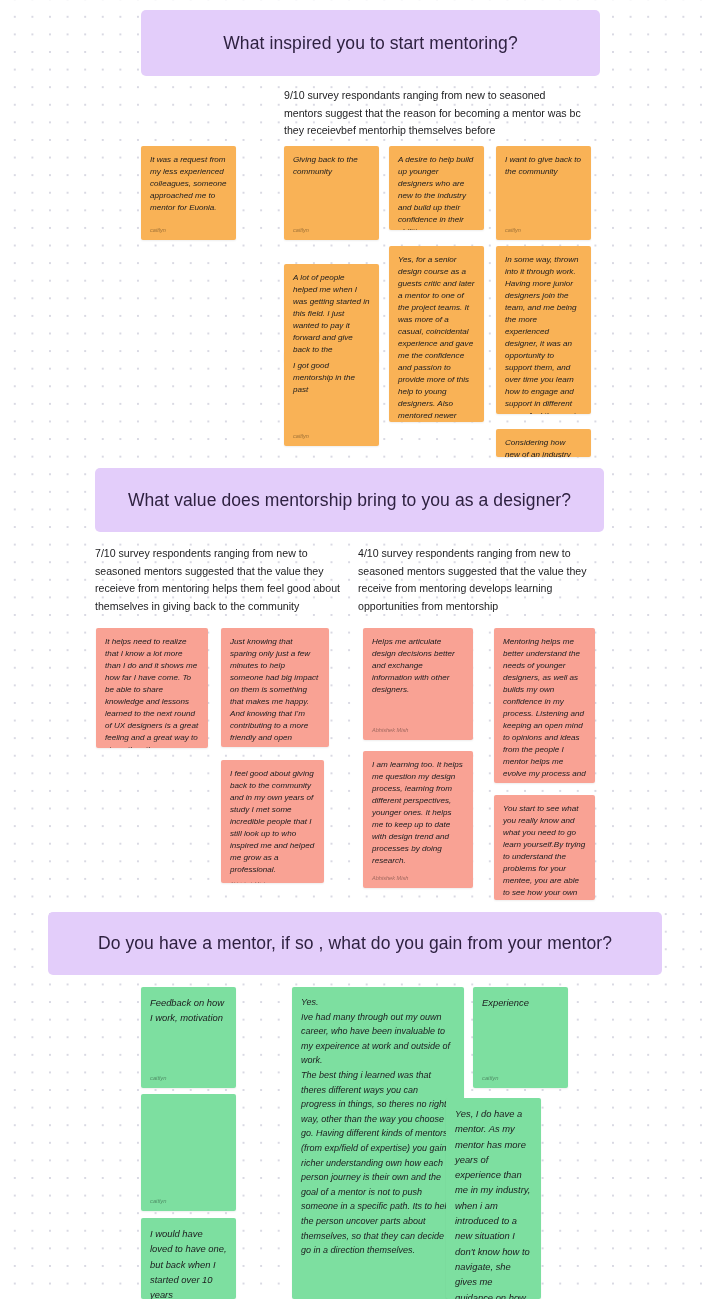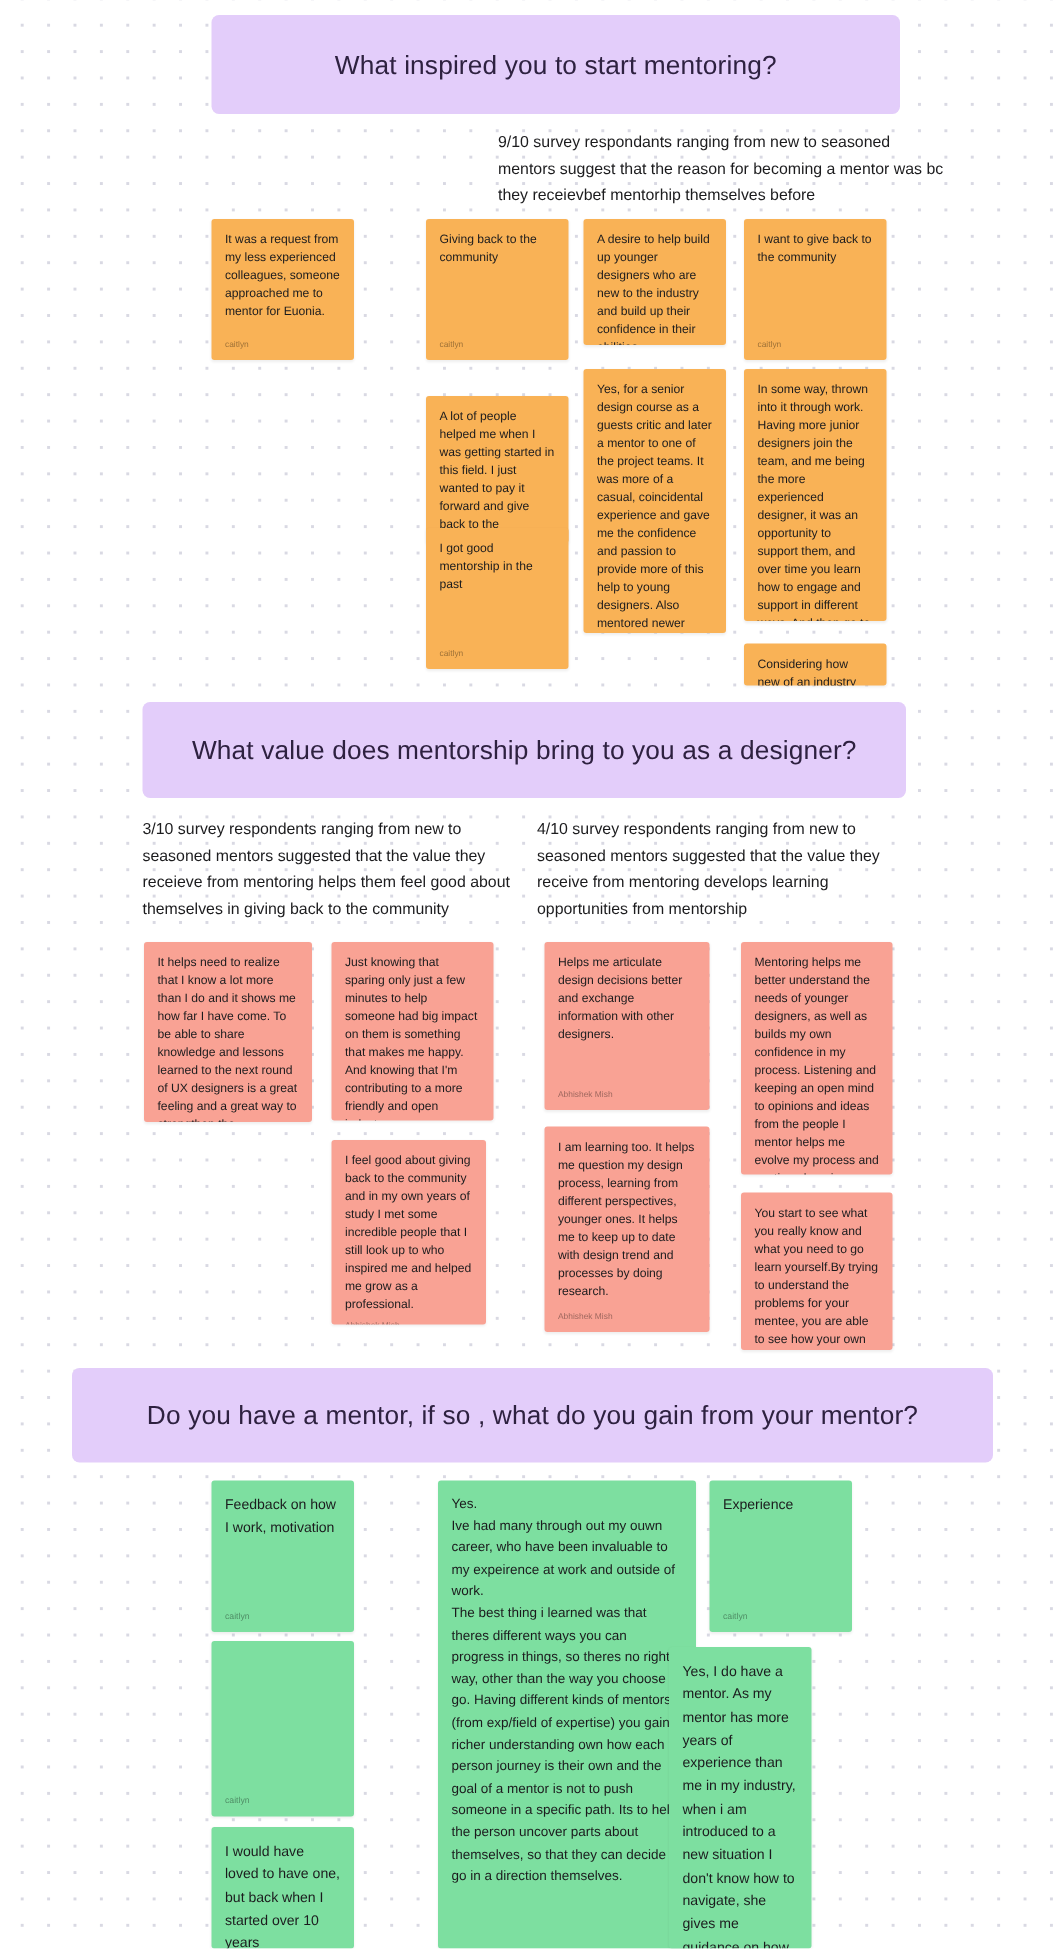--- a/index.html
+++ b/index.html
@@ -47,20 +47,21 @@
 
   
   .note {
     position: absolute;
     border-radius: 2px;
     padding: 8px 9px 6px 9px;
     overflow: hidden;
     display: flex;
     flex-direction: column;
     box-shadow: 0 1px 2px rgba(0,0,0,0.07);
+    font-style: italic;
   }
   .note-body {
     font-size: 8.1px;
     line-height: 12.0px;
     color: #1b1b1d;
     white-space: pre-wrap;
     flex: 0 0 auto;
   }
   .note-author {
     font-size: 5.6px;
@@ -80,21 +81,21 @@
 </style>
 </head>
 <body>
 
 <div id="board">
 
   <div class="band" style="left:141px; top:10px; width:459px; height:66px;">
     <span class="band-title">What inspired you to start mentoring?</span>
   </div>
 
-  <div class="para" style="left:284px; top:87px; width:300px;margin-left:48px;">9/10 survey respondants ranging from new to seasoned mentors suggest that the reason for becoming a mentor was bc they receievbef mentorhip themselves before</div>
+  <div class="para" style="left:284px; top:87px; width:300px;">9/10 survey respondants ranging from new to seasoned mentors suggest that the reason for becoming a mentor was bc they receievbef mentorhip themselves before</div>
 
   <div class="note orange" style="left:141px; top:146px; width:95px; height:94px;">
     <div class="note-body">It was a request from my less experienced colleagues, someone approached me to mentor for Euonia.</div>
     <div class="note-author">caitlyn</div>
   </div>
 
   <div class="note orange" style="left:284px; top:146px; width:95px; height:94px;">
     <div class="note-body">Giving back to the community</div>
     <div class="note-author">caitlyn</div>
   </div>
@@ -125,21 +126,21 @@
 
   </div>
   <div class="note orange" style="left:496px; top:429px; width:95px; height:28px;">
     <div class="note-body">Considering how new of an industry UX is, I've</div>
   </div>
 
   <div class="band" style="left:95px; top:468px; width:509px; height:64px;">
     <span class="band-title">What value does mentorship bring to you as a designer?</span>
   </div>
 
-  <div class="para" style="left:95px; top:545px; width:248px;">3/10 survey respondents ranging from new to seasoned mentors suggested that the value they receieve from mentoring helps them feel good about themselves in giving back to the community</div>
+  <div class="para" style="left:95px; top:545px; width:248px;">7/10 survey respondents ranging from new to seasoned mentors suggested that the value they receieve from mentoring helps them feel good about themselves in giving back to the community</div>
   <div class="para" style="left:358px; top:545px; width:248px;">4/10 survey respondents ranging from new to seasoned mentors suggested that the  value they receive from mentoring develops learning opportunities from mentorship</div>
 
   <div class="note pink" style="left:96px; top:628px; width:112px; height:120px;">
     <div class="note-body">It helps need to realize that I know a lot more than I do and it shows me how far I have come. To be able to share knowledge and lessons learned to the next round of UX designers is a great feeling and a great way to strengthen the community.</div>
 
   </div>
 
   <div class="note pink" style="left:221px; top:628px; width:108px; height:119px;">
     <div class="note-body">Just knowing that sparing only just a few minutes to help someone had big impact on them is something that makes me happy. And knowing that I'm contributing to a more friendly and open industry.</div>
 

